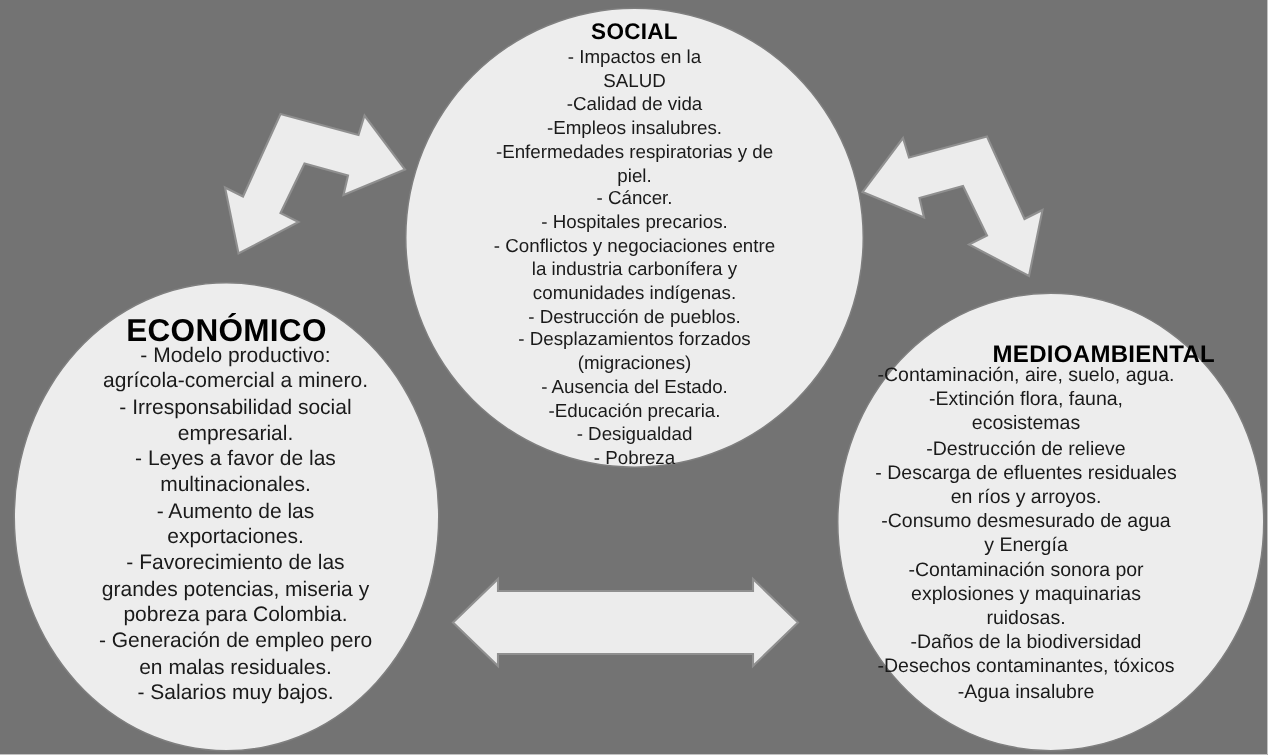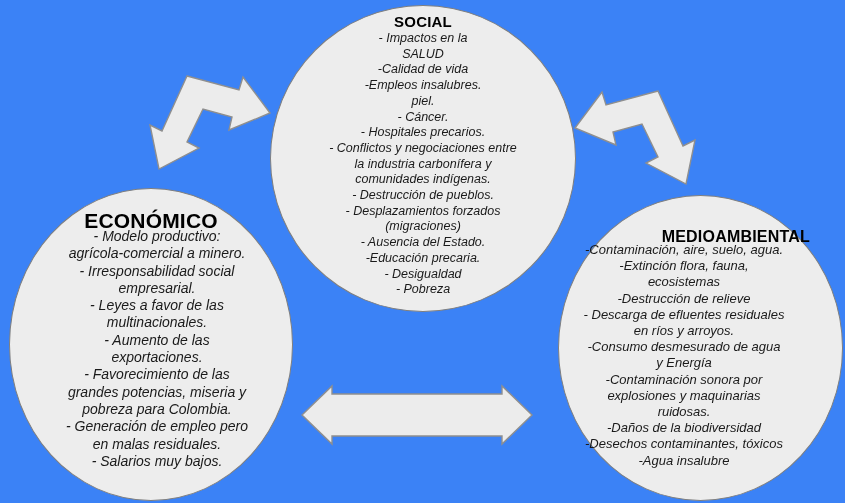--- a/index.html
+++ b/index.html
@@ -1,37 +1,37 @@
 <!DOCTYPE html>
 <html style="--node_fill: #ededed; --node_stroke: #7f7f7f; --arrow_fill: #ececec; --arrow_stroke: #8f8f8f; --text: #1a1a1a; --title_text: #000000;"><head>
 <meta charset="utf-8">
 <style>
   html,body { margin:0; padding:0; background:#ffffff; }
   .canvas {
     position:relative; width:845px; height:503px; overflow:hidden;
-    background:#3b82f6;
+    background:#737373;
     font-family:"Liberation Sans", sans-serif;
     color:var(--text, #1a1a1a);
   }
   .arrows { position:absolute; left:0; top:0; width:845px; height:503px; }
   .arrow  { fill:var(--arrow_fill,#ececec); stroke:var(--arrow_stroke,#8f8f8f); stroke-width:1.4; }
   .node   { position:absolute; }
   .ellipse {
     position:absolute; inset:0; border-radius:50%;
     background:var(--node_fill,#ededed);
     border:1.3px solid var(--node_stroke,#7f7f7f);
     box-sizing:border-box;
   }
   .title {
     position:absolute; left:0; right:0; text-align:center;
     font-weight:bold; color:var(--title_text,#000);
     letter-spacing:0.2px;
   }
   .body  { position:absolute; text-align:center; }
-  .body .line { white-space:nowrap;font-style:italic; }
+  .body .line { white-space:nowrap; }
 
   
   .node-social { left:270px; top:5px; width:306px; height:307px; }
   .node-social .title { top:8px;  font-size:15px; }
   .node-social .body  { top:26px; left:8px;  width:290px; font-size:12.5px; line-height:15.7px; }
 
   
   .node-economico { left:9px; top:188px; width:284px; height:313px; }
   .node-economico .title { top:21px; font-size:21px; }
   .node-economico .body  { top:40px; left:13px; width:270px; font-size:14px; line-height:17.3px; }
@@ -53,20 +53,21 @@
   </svg>
 
   <div class="node node-social">
     <div class="ellipse"></div>
     <div class="title">SOCIAL</div>
     <div class="body">
         <div class="line">- Impactos en la</div>
         <div class="line">SALUD</div>
         <div class="line">-Calidad de vida</div>
         <div class="line">-Empleos insalubres.</div>
+        <div class="line">-Enfermedades respiratorias y de</div>
         <div class="line">piel.</div>
         <div class="line">- Cáncer.</div>
         <div class="line">- Hospitales precarios.</div>
         <div class="line">- Conflictos y negociaciones entre</div>
         <div class="line">la industria carbonífera y</div>
         <div class="line">comunidades indígenas.</div>
         <div class="line">- Destrucción de pueblos.</div>
         <div class="line">- Desplazamientos forzados</div>
         <div class="line">(migraciones)</div>
         <div class="line">- Ausencia del Estado.</div>

